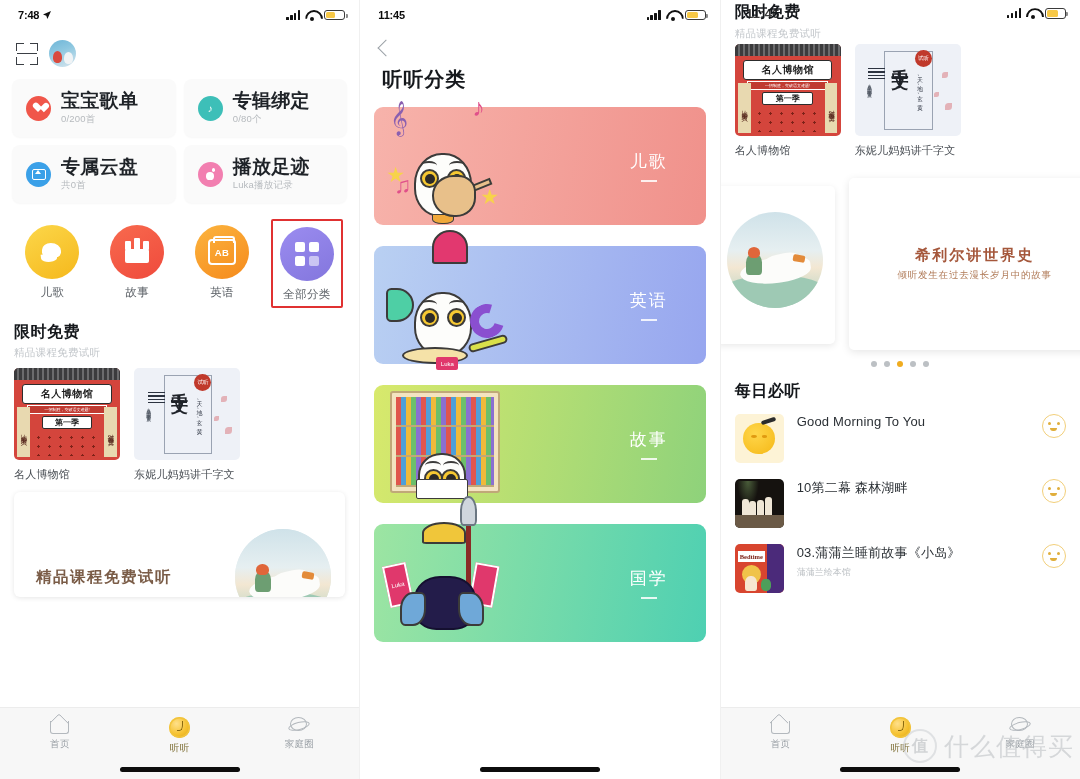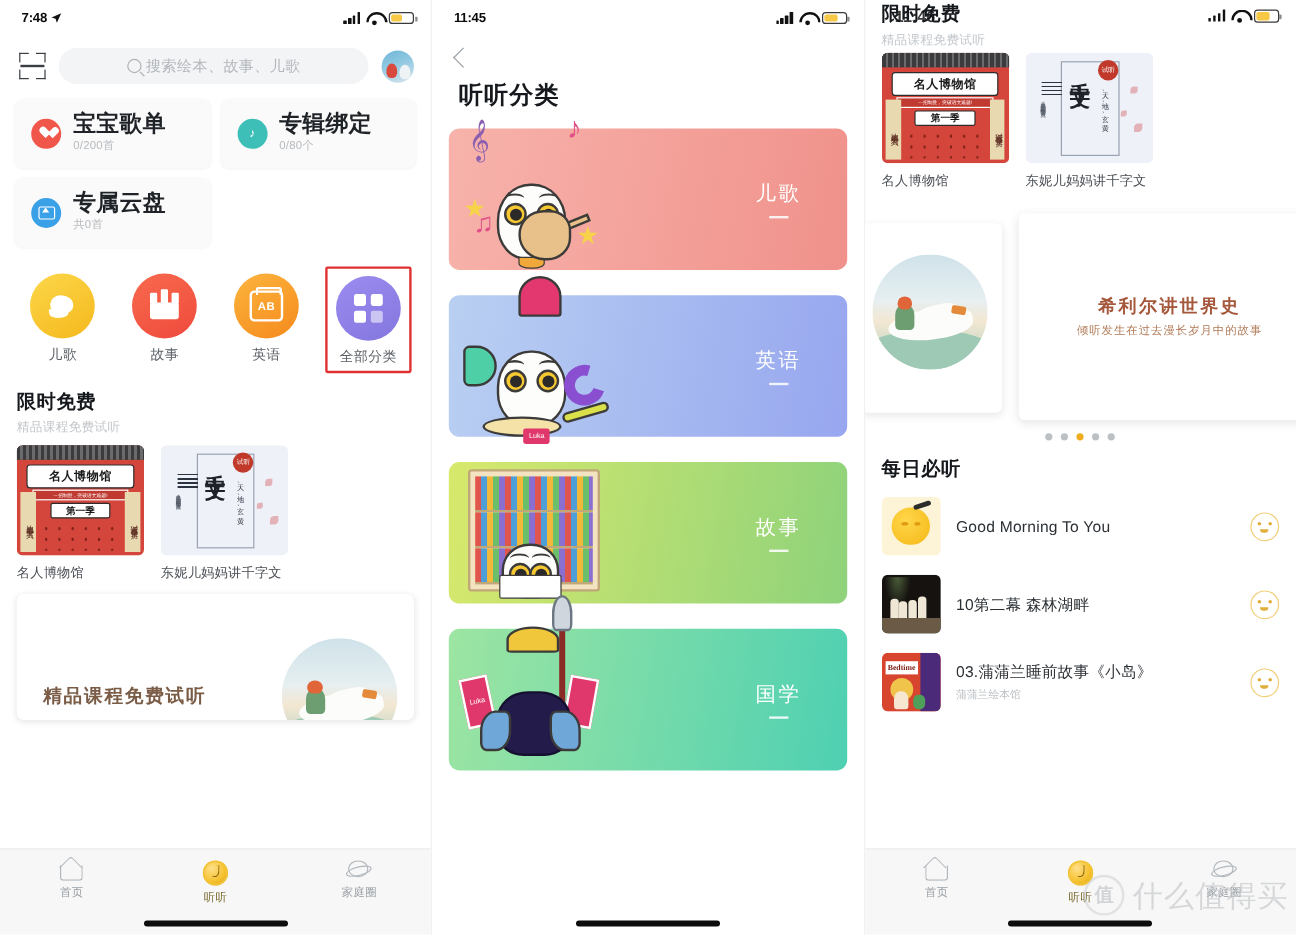--- a/index.html
+++ b/index.html
@@ -295,21 +295,21 @@
     align-items:center;justify-content:center;gap:4px;}
   .c-main .t1{font-size:15px;font-weight:700;color:#a5573b;letter-spacing:2px;
     font-family:"Liberation Serif",serif;}
   .c-main .t2{font-size:9.5px;color:#b07a57;letter-spacing:.8px;
     font-family:"Liberation Serif",serif;}
   .dots{display:flex;gap:7px;justify-content:center;margin-top:2px;}
   .dots i{width:6px;height:6px;border-radius:50%;background:#bcc0c4;display:block;}
   .dots i.on{background:#f0ac1f;}
 
   .list{padding:4px 14px 0;}
-  .li{display:flex;align-items:center;gap:13px;padding:8px 0;}
+  .li{display:flex;gap:13px;padding:8px 0;}
   .li-img{width:49px;height:49px;border-radius:5px;flex:0 0 49px;overflow:hidden;position:relative;}
   .li-txt{flex:1;min-width:0;}
   .li-t{font-size:13px;color:#2b3035;letter-spacing:.2px;white-space:nowrap;overflow:hidden;
     text-overflow:ellipsis;}
   .li-s{font-size:9px;color:#bcc0c4;margin-top:4px;}
   .li-btn{width:22px;height:22px;border-radius:50%;border:1.5px solid #f2cf7a;flex:0 0 22px;
     position:relative;}
   .li-btn:before,.li-btn:after{content:"";position:absolute;top:7px;width:3px;height:3px;
     border-radius:50%;background:#e0ae3c;}
   .li-btn:before{left:5px}.li-btn:after{right:5px}
@@ -381,24 +381,20 @@
     </div>
 
     <div class="search-row">
       <div class="scan-ic">
         <span></span>
           <span></span>
           <span></span>
           <span></span>
           <span class="bar"></span>
       </div>
-      <div class="search-box">
-        <span class="mag"></span>
-        <span class="search-ph">搜索绘本、故事、儿歌</span>
-      </div>
       <div class="avatar"></div>
     </div>
 
     <div class="qgrid">
       <div class="qcard">
         <div class="qic" style="background:#f0564a">
             <span class="heart"></span>
           </div>
         <div class="qtxt">
           <span class="qtitle">宝宝歌单</span>
@@ -414,20 +410,29 @@
           <span class="qsub">0/80个</span>
         </div>
       </div>
       <div class="qcard">
         <div class="qic" style="background:#3aa0e8">
             <span class="disk"></span>
           </div>
         <div class="qtxt">
           <span class="qtitle">专属云盘</span>
           <span class="qsub">共0首</span>
+        </div>
+      </div>
+      <div class="qcard">
+        <div class="qic" style="background:#f27fb0">
+            <span class="foot"></span>
+          </div>
+        <div class="qtxt">
+          <span class="qtitle">播放足迹</span>
+          <span class="qsub">Luka播放记录</span>
         </div>
       </div>
     </div>
 
     <div class="cats">
       <div class="cat">
         <div class="cat-circ" style="background:linear-gradient(150deg,#fcd74a,#f5b81c)">
             <span class="bird"></span>
           </div>
         <span class="cat-lbl">儿歌</span>

